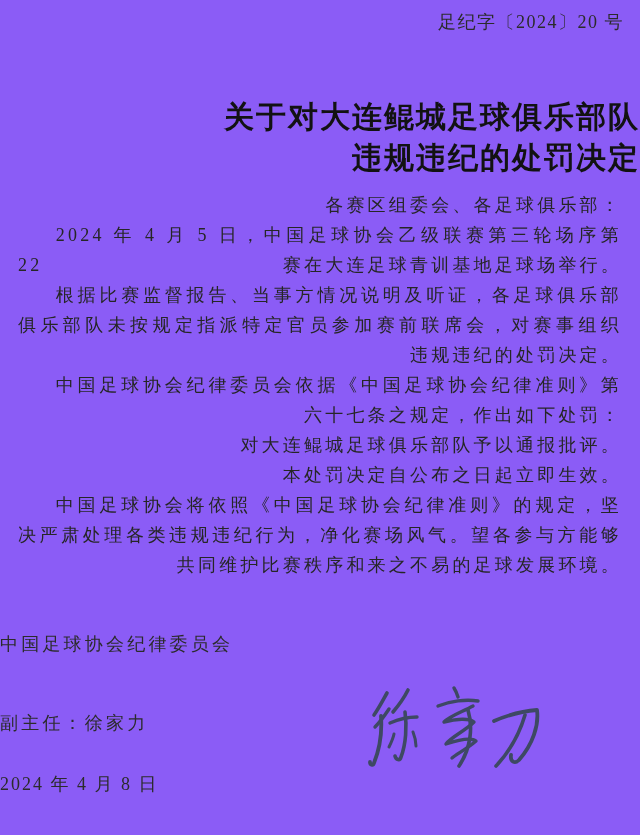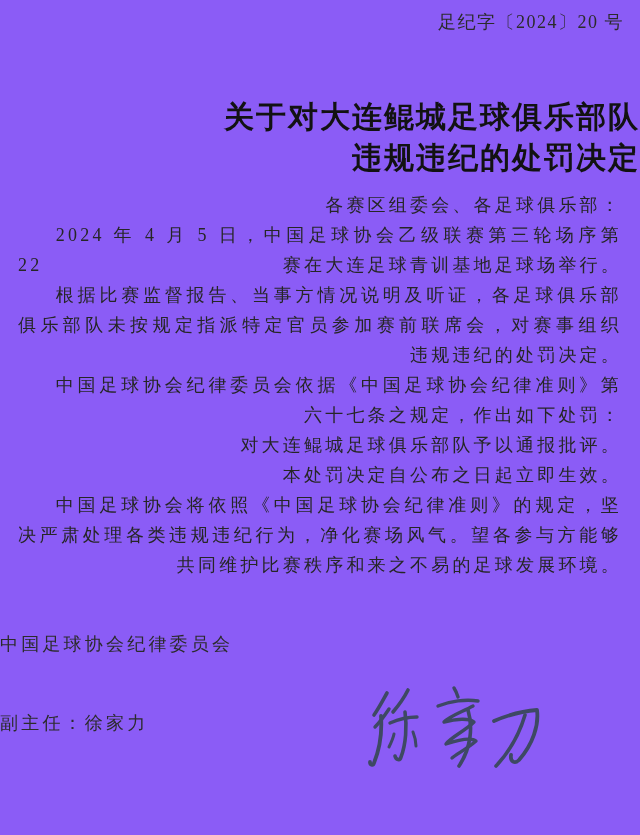--- a/index.html
+++ b/index.html
@@ -122,14 +122,15 @@
 
     <path d="M110,4 C112,7 113,10 114,13" stroke-width="3.4"></path>
     <path d="M94,22 C106,17 122,15 134,17" stroke-width="3.4"></path>
     <path d="M129,22 C118,28 106,32 100,38 C112,35 125,34 130,38 C121,47 107,53 102,60 C114,56 127,53 132,57 C124,64 113,70 108,74" stroke-width="3.4"></path>
     <path d="M124,26 C129,43 127,64 115,82" stroke-width="3.6"></path>
 
     <path d="M150,37 C164,31 179,27 193,26 C195,41 189,60 175,76 C171,80 166,78 167,71" stroke-width="3.8"></path>
     <path d="M181,31 C176,48 166,67 152,82" stroke-width="3.6"></path>
   </svg>
 
+  <div class="sign-line sign-date">2024 年 4 月 8 日</div>
 
 </div>
 
 </body></html>

